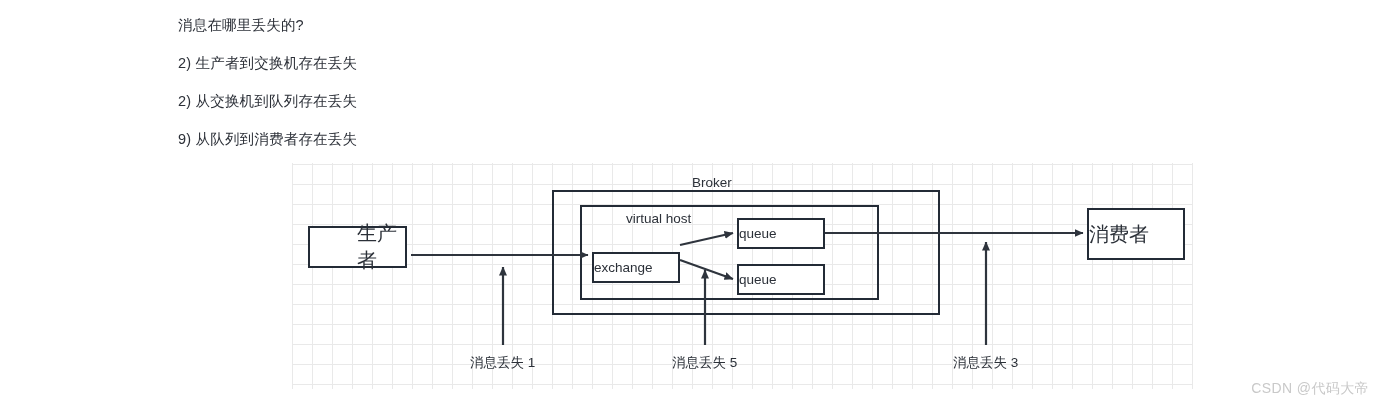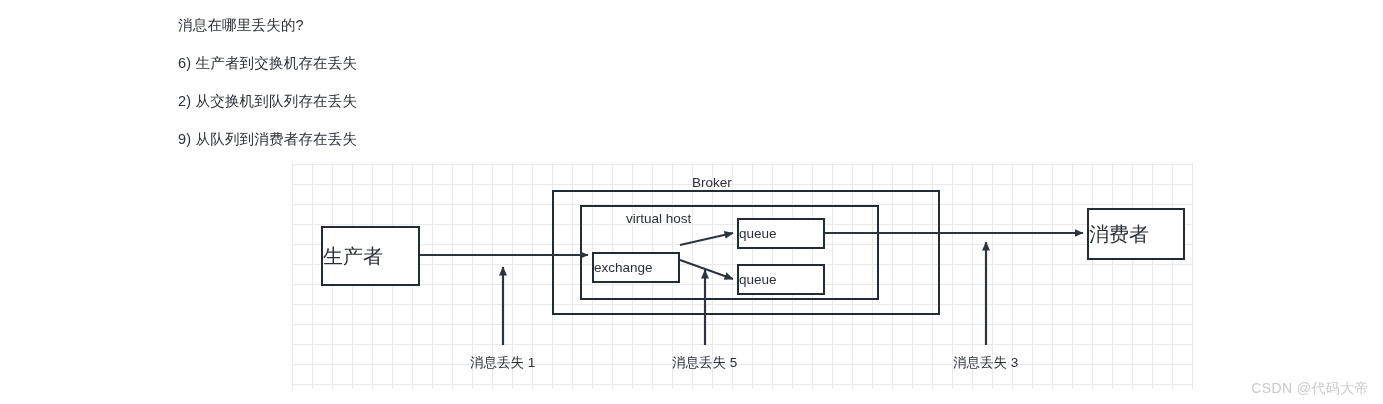--- a/index.html
+++ b/index.html
@@ -97,21 +97,21 @@
     color: #c9c9c9;
     white-space: nowrap;
     letter-spacing: 0.4px;
   }
 </style>
 </head>
 <body>
 
 <div class="notes">
   <div class="line">消息在哪里丢失的?</div>
-  <div class="line">6) 生产者到交换机存在丢失</div>
+  <div class="line">2) 生产者到交换机存在丢失</div>
   <div class="line">2) 从交换机到队列存在丢失</div>
   <div class="line">9) 从队列到消费者存在丢失</div>
 </div>
 
 <div class="canvas">
 
   <div class="container-box" style="left:260px; top:27px; width:388px; height:125px;"></div>
   <div class="free-label" style="left:400px; top:12px;">Broker</div>
 
   <div class="container-box" style="left:288px; top:42px; width:299px; height:95px;"></div>
@@ -132,21 +132,21 @@
 
     <path d="M533,70 L791,70" stroke="#2e343d" stroke-width="2.2" fill="none" marker-end="url(#ah)"></path>
 
     <path d="M211,182 L211,104" stroke="#2e343d" stroke-width="2.2" fill="none" marker-end="url(#ah)"></path>
 
     <path d="M413,182 L413,107" stroke="#2e343d" stroke-width="2.2" fill="none" marker-end="url(#ah)"></path>
 
     <path d="M694,182 L694,79" stroke="#2e343d" stroke-width="2.2" fill="none" marker-end="url(#ah)"></path>
   </svg>
 
-  <div class="node cn" style="left:29px; top:63px; width:99px; height:60px;">
+  <div class="node cn" style="left:16px; top:63px; width:99px; height:42px;padding-left:47px;">
     <span>生产者</span>
   </div>
 
   <div class="node" style="left:300px; top:89px; width:88px; height:31px;">
     <span>exchange</span>
   </div>
 
   <div class="node" style="left:445px; top:55px; width:88px; height:31px;">
     <span>queue</span>
   </div>

